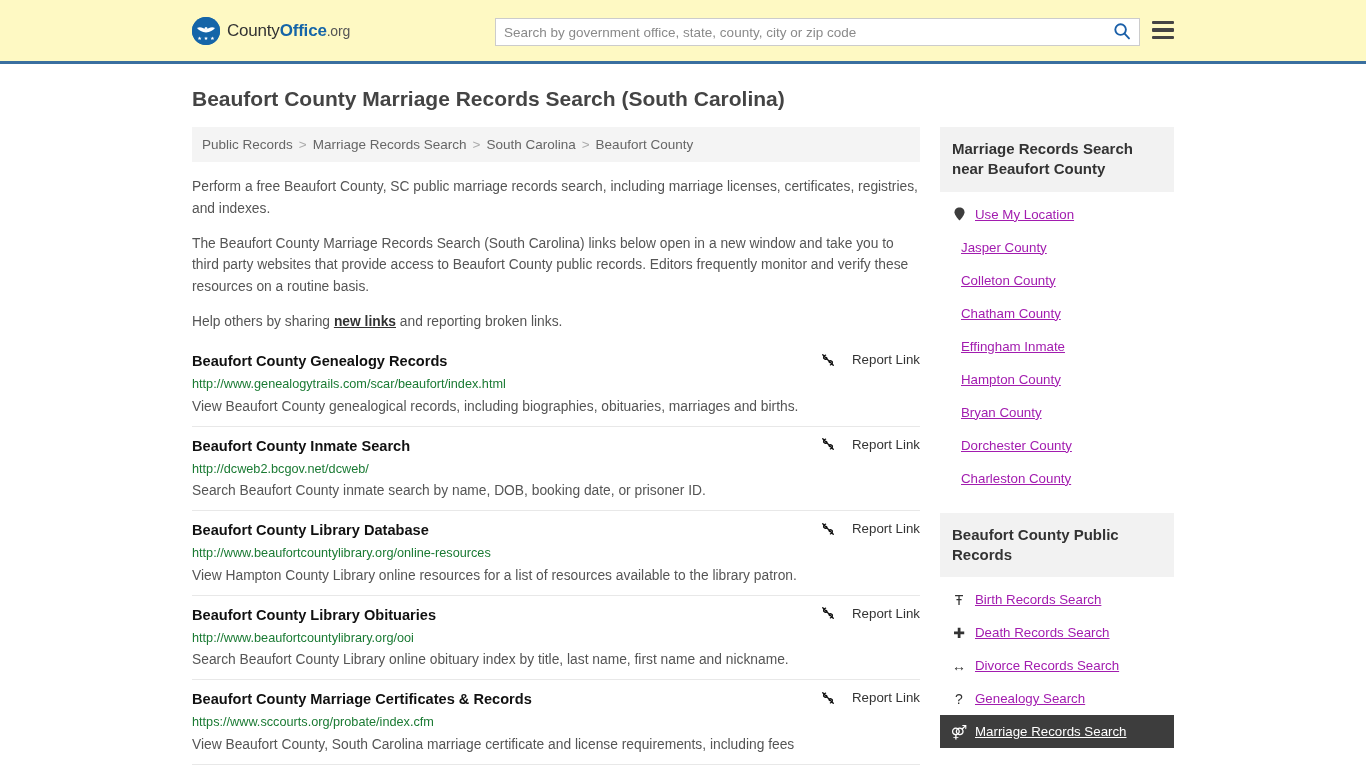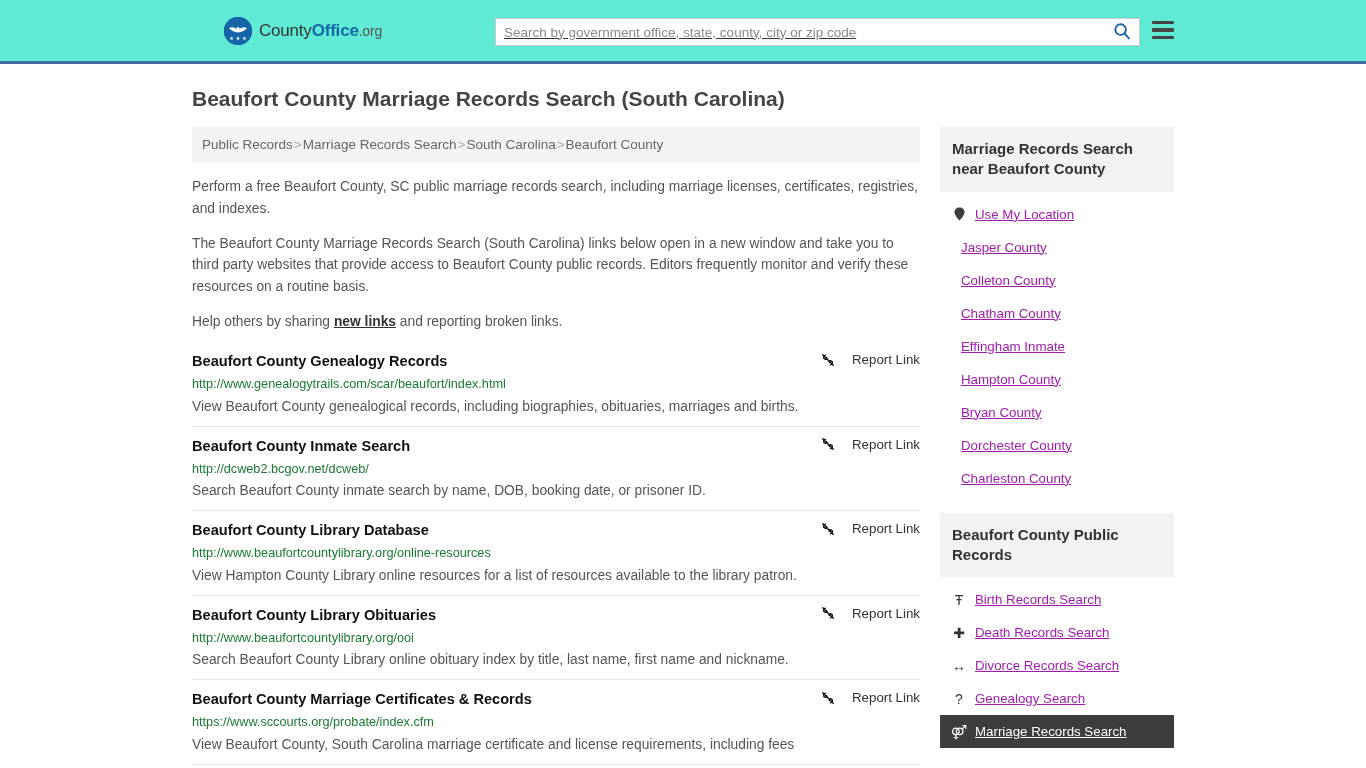--- a/index.html
+++ b/index.html
@@ -9,26 +9,25 @@
     width: 1366px; height: 768px;
     overflow: hidden;
     background: #ffffff;
     font-family: "Liberation Sans", sans-serif;
     color: #333333;
   }
 
   
   .site-header {
     height: 64px;
-    background: #5eead4;
+    background: #fef9c3;
     border-bottom: 3px solid #3a6f9f;
     display: flex;
     align-items: center;
     position: relative;
-    padding-left: 32px;
   }
   .logo-wrap {
     display: flex;
     align-items: center;
     margin-left: 192px;
     gap: 7px;
   }
   .logo-mark {
     width: 28px; height: 28px;
     border-radius: 50%;
@@ -61,21 +60,20 @@
   .search-input {
     flex: 1;
     height: 26px;
     border: none;
     outline: none;
     padding: 0 8px;
     font-size: 13.5px;
     color: #333333;
     font-family: "Liberation Sans", sans-serif;
     background: transparent;
-    text-decoration: underline;
   }
   .search-input::placeholder { color: #8a8a8a; }
   .search-btn {
     width: 34px; height: 26px;
     border: none;
     background: transparent;
     cursor: pointer;
     display: flex;
     align-items: center;
     justify-content: center;
@@ -122,21 +120,21 @@
 
   
   .breadcrumb {
     background: #f4f4f4;
     padding: 10px 10px;
     font-size: 13.5px;
     color: #666666;
     display: flex;
     flex-wrap: wrap;
     align-items: center;
-    gap: 1px;
+    gap: 6px;
     margin-bottom: 14px;
   }
   .breadcrumb a {
     color: #666666;
     text-decoration: none;
   }
   .breadcrumb .sep { color: #aaaaaa; }
 
   
   .intro p {

